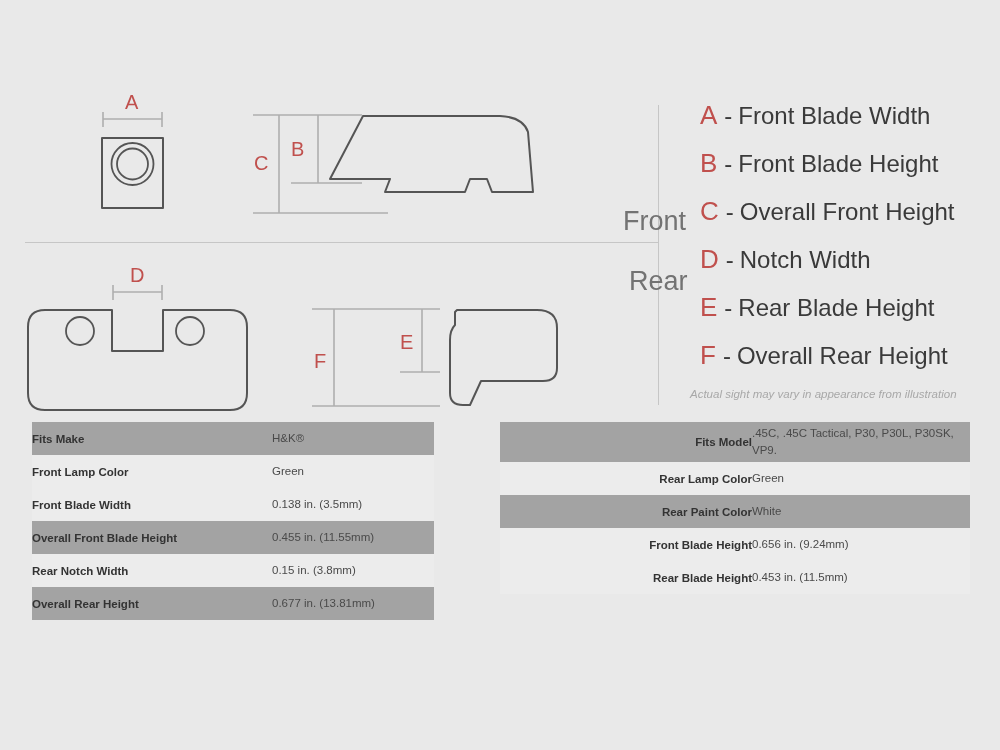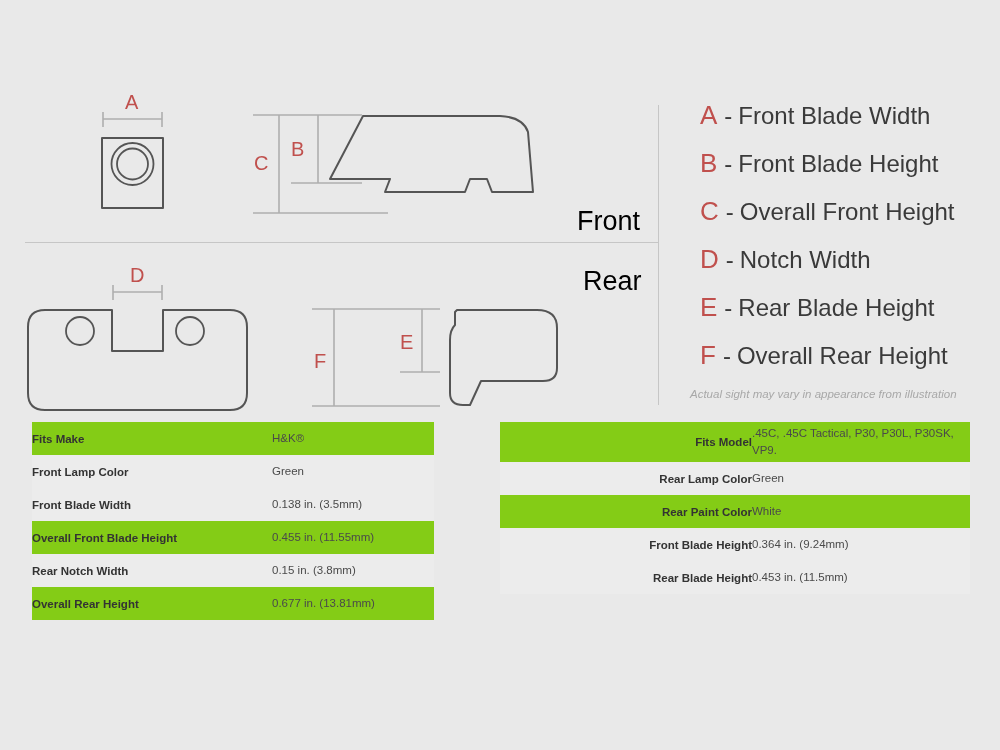--- a/index.html
+++ b/index.html
@@ -46,24 +46,25 @@
   .dim-letter {
     position: absolute;
     color: #c0504d;
     font-size: 20px;
     font-family: "Liberation Sans", sans-serif;
     line-height: 1;
   }
 
   .view-label {
     position: absolute;
-    color: #000000;
+    color: #737373;
     font-size: 27px;
     font-family: "Liberation Sans", sans-serif;
     line-height: 1;
+    margin-left: 46px;
   }
 
   
   #legend {
     position: absolute;
     left: 700px; top: 100px;
     width: 290px;
   }
   .legend-row {
     display: flex;
@@ -96,21 +97,21 @@
 
   
   .spec-table {
     position: absolute;
     border-collapse: collapse;
     font-size: 11.5px;
   }
   #spec-table-left  { left: 32px;  top: 422px; width: 402px; }
   #spec-table-right { left: 500px; top: 422px; width: 470px; }
 
-  .spec-table tr.shaded td { background: #84cc16; }
+  .spec-table tr.shaded td { background: #a3a3a3; }
   .spec-table tr.plain  td { background: #ececec; }
 
   .spec-table td {
     padding: 0;
     vertical-align: middle;
   }
   .spec-row { height: 33px; }
   .spec-row-tall { height: 40px; }
 
   .spec-label {
@@ -296,20 +297,20 @@
     <tr class="plain spec-row">
       <td class="spec-label">Rear Lamp Color</td>
       <td class="spec-value">Green</td>
     </tr>
     <tr class="shaded spec-row">
       <td class="spec-label">Rear Paint Color</td>
       <td class="spec-value">White</td>
     </tr>
     <tr class="plain spec-row">
       <td class="spec-label">Front Blade Height</td>
-      <td class="spec-value">0.364 in. (9.24mm)</td>
+      <td class="spec-value">0.656 in. (9.24mm)</td>
     </tr>
     <tr class="plain spec-row">
       <td class="spec-label">Rear Blade Height</td>
       <td class="spec-value">0.453 in. (11.5mm)</td>
     </tr>
   </tbody>
 </table>
 
 </body></html>

